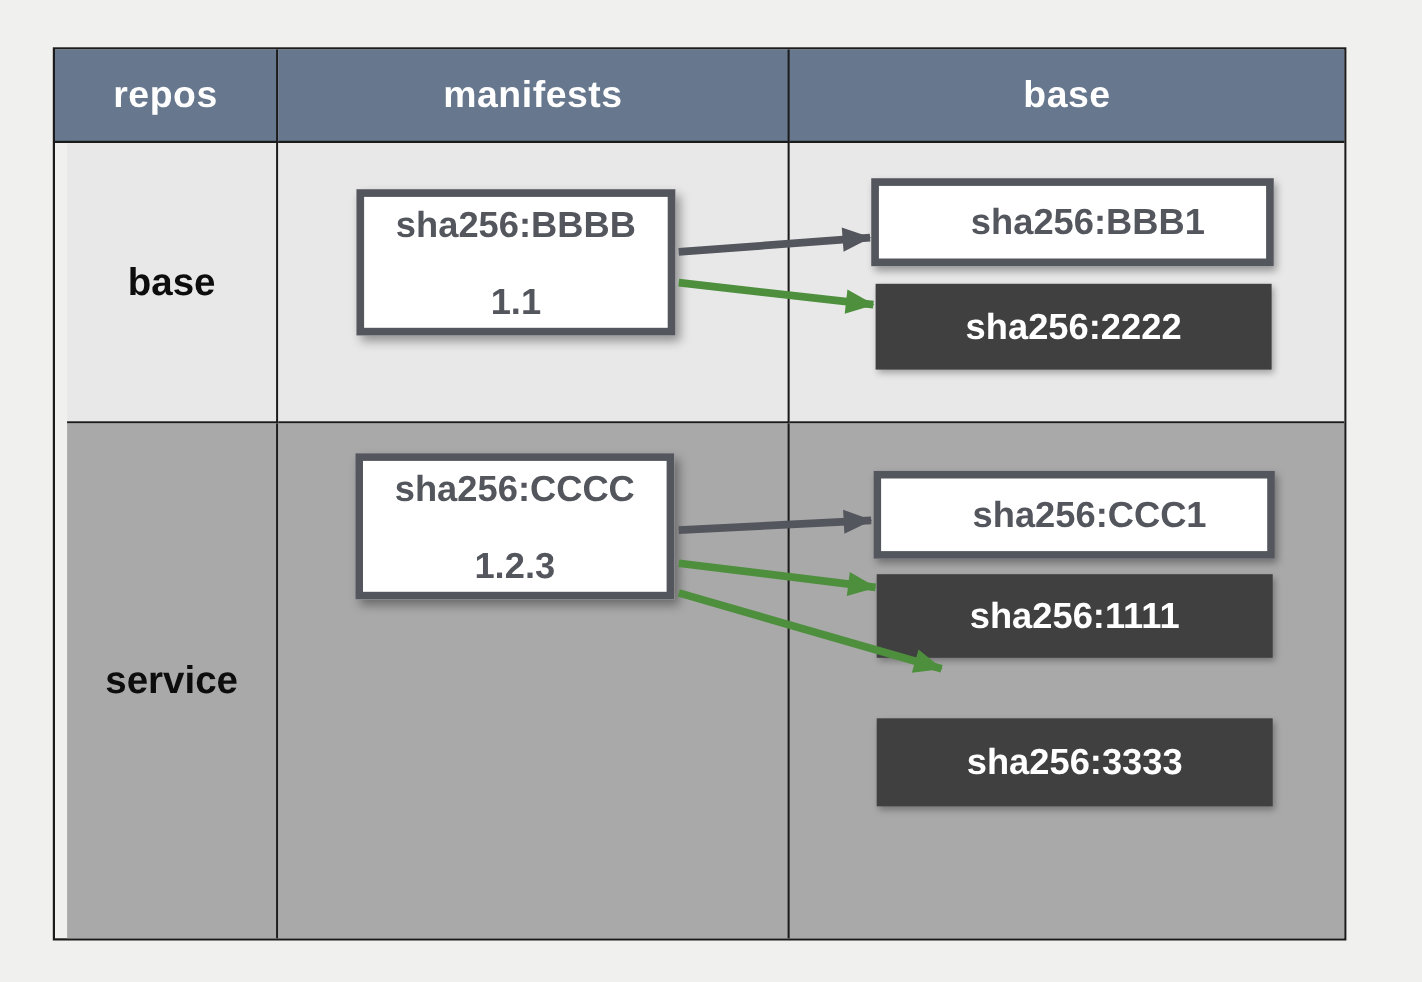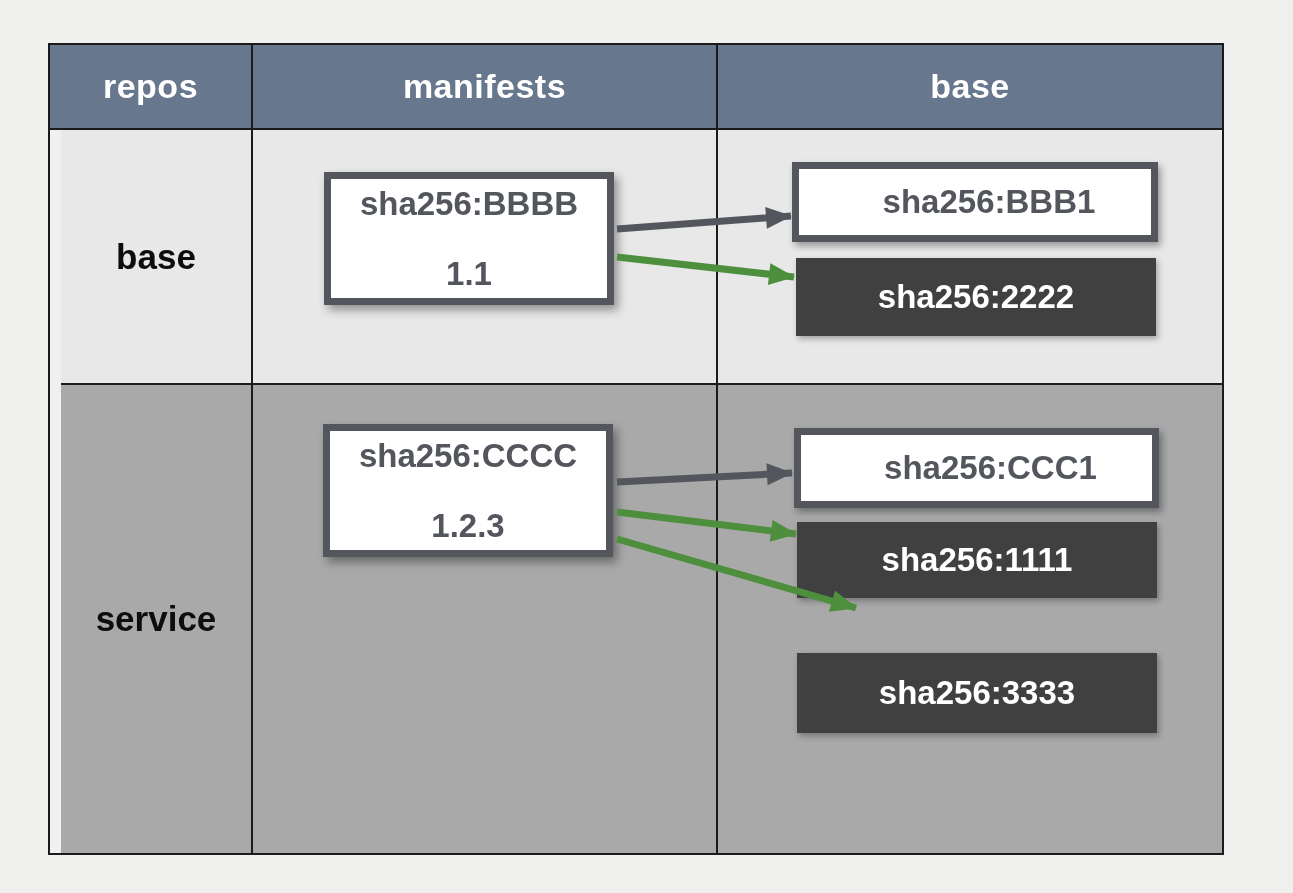--- a/index.html
+++ b/index.html
@@ -39,21 +39,21 @@
 
   
   .mbox {
     position:absolute; background:#ffffff;
     border:7px solid #54565e;
     box-shadow:4px 5px 9px rgba(0,0,0,.38);
     display:flex; flex-direction:column; align-items:center; justify-content:center;
     color:#54565e; font-size:33px; line-height:1.38; text-align:center;gap:24px;
   }
   #manifest-base    { left:324px; top:172px; width:290px; height:133px; }
-  #manifest-service { left:323px; top:424px; width:290px; height:133px; }
+  #manifest-service { left:323px; top:412px; width:290px; height:133px; }
 
   .blob-white {
     position:absolute; background:#ffffff;
     border:7px solid #54565e;
     box-shadow:3px 4px 7px rgba(0,0,0,.35);
     display:flex; align-items:center; justify-content:center;
     color:#54565e; font-size:33px;padding-left:28px;
   }
   #blob-bbb1 { left:792px; top:162px; width:366px; height:80px; }
   #blob-ccc1 { left:794px; top:428px; width:365px; height:80px; }

